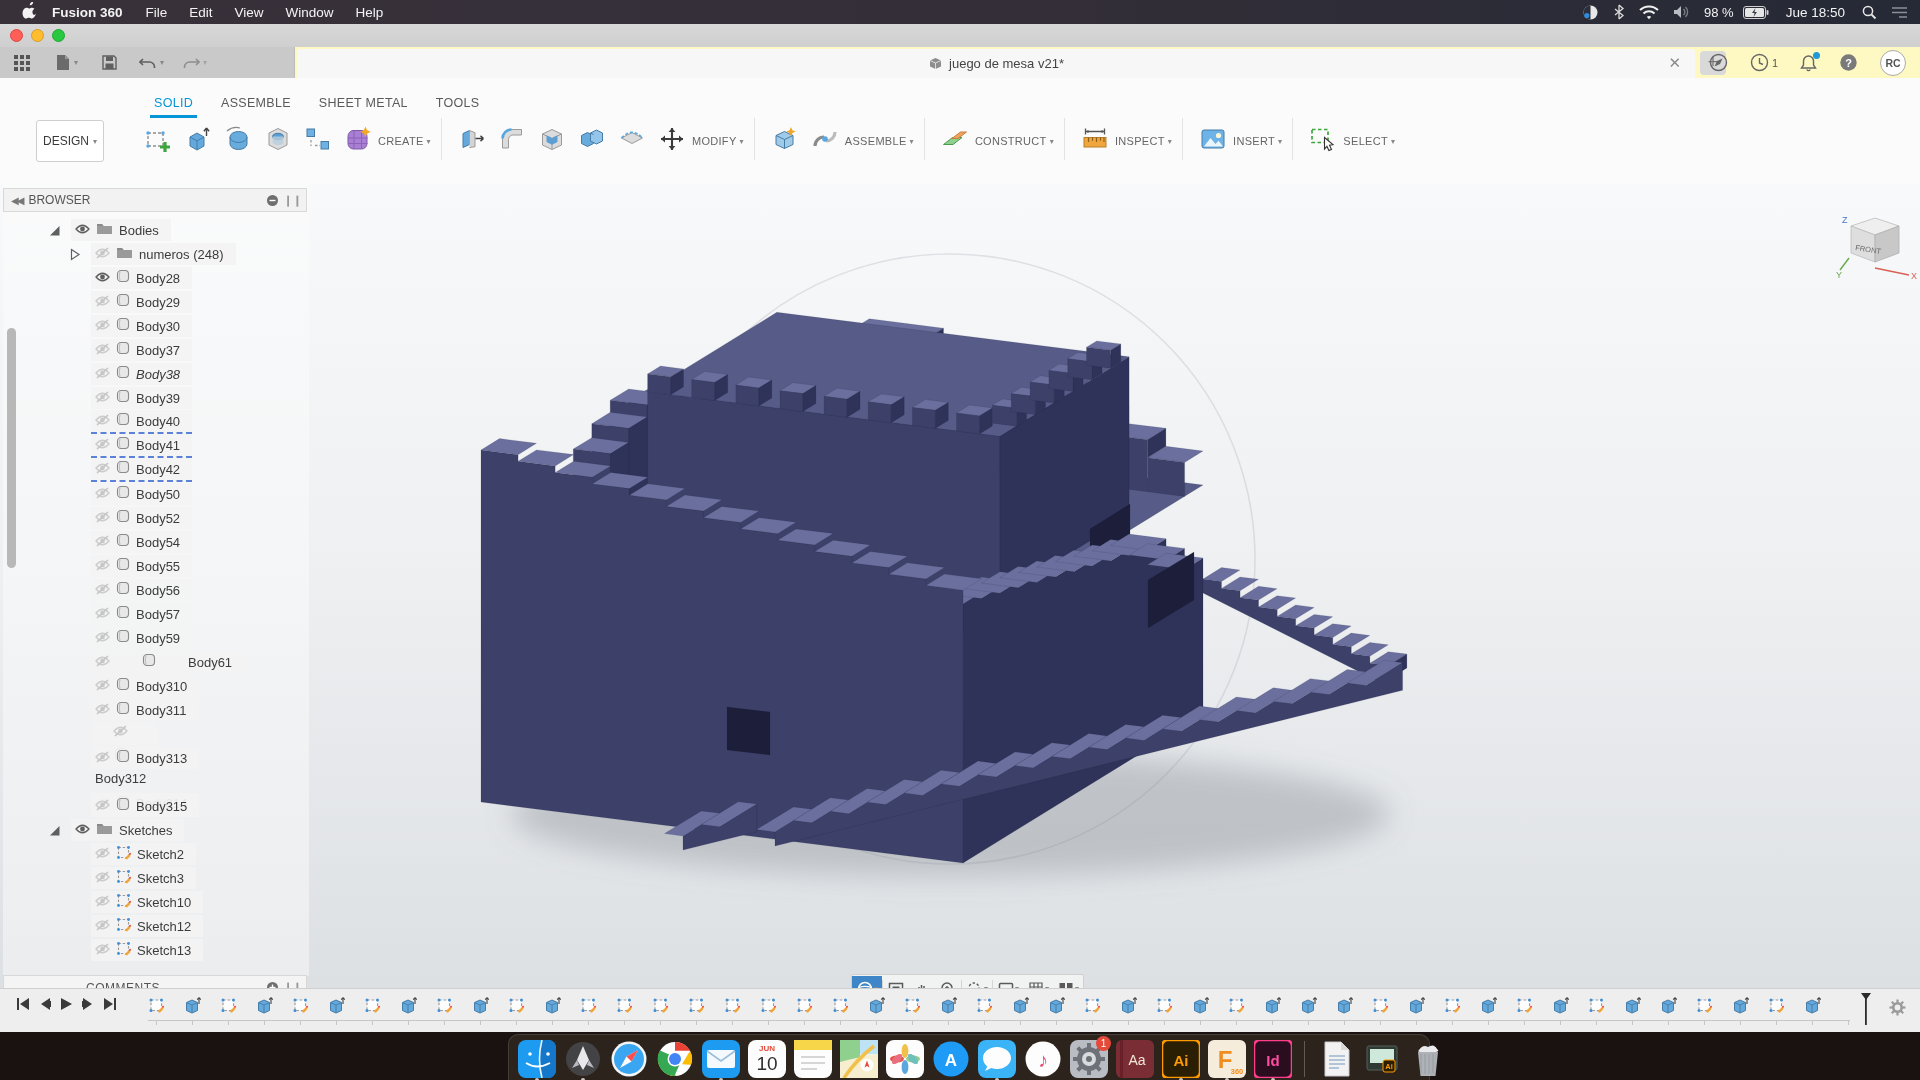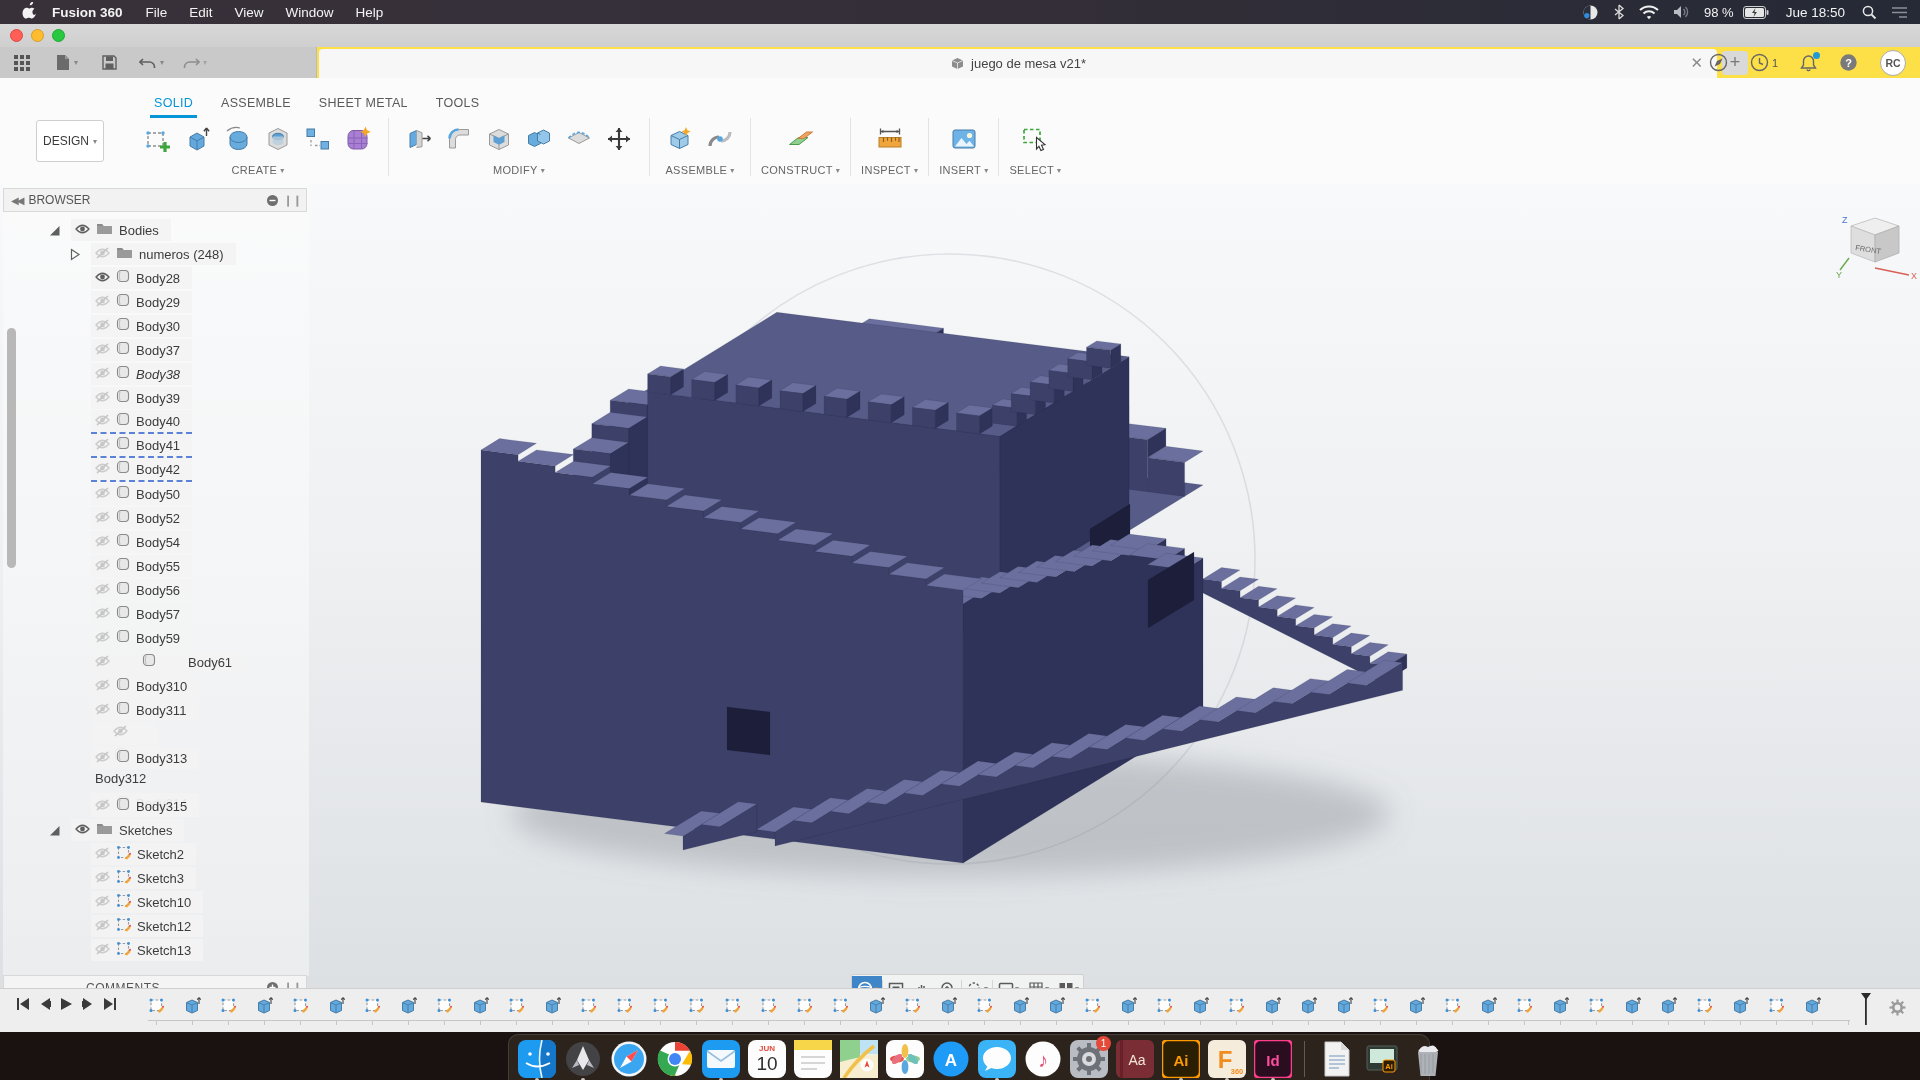--- a/index.html
+++ b/index.html
@@ -27,21 +27,21 @@
   .tl-dot{width:13px;height:13px;border-radius:50%;}
   .tl-close{background:#ff5f57;border:1px solid #e0443e;box-sizing:border-box;}
   .tl-min{background:#febc2e;border:1px solid #d89e24;box-sizing:border-box;}
   .tl-zoom{background:#28c840;border:1px solid #1ea832;box-sizing:border-box;}
   .tl-title{position:absolute;left:0;right:0;top:4px;text-align:center;font-size:13px;color:#3a3a3a;}
 
   
   .apptoolbar{position:absolute;left:0;top:23px;width:100%;height:31px;background:#c9c9c9;}
   .qat{position:absolute;left:0;top:0;width:310px;height:31px;display:flex;align-items:center;}
   .qat-btn{margin-left:14px;display:flex;align-items:center;color:#555;}
-  .tabstrip{position:absolute;left:316px;top:0;right:0;height:31px;background:#fde047;border-left:1px solid #bbb;}
+  .tabstrip{position:absolute;left:294px;top:0;right:0;height:31px;background:#fef9c3;border-left:1px solid #bbb;}
   .doctab{position:absolute;left:2px;top:2px;width:1398px;height:29px;background:#f7f7f7;
     border-radius:4px 4px 0 0;display:flex;align-items:center;justify-content:center;font-size:13px;color:#444;}
   .doctab-close{position:absolute;right:14px;top:6px;color:#8a8a8a;font-size:15px;line-height:15px;}
   .newtab-btn{position:absolute;left:1405px;top:4px;width:26px;height:24px;background:#d9d9d9;
     border-radius:4px;color:#777;font-size:18px;text-align:center;line-height:23px;}
   .tab-right-icons{position:absolute;right:0;top:0;height:31px;display:flex;align-items:center;gap:22px;padding-right:14px;}
   .tri-icon{color:#666;display:flex;align-items:center;position:relative;}
   .badge-count{font-size:11px;color:#555;margin-left:3px;}
   .bell-dot{position:absolute;right:-3px;top:-2px;width:7px;height:7px;border-radius:50%;background:#1f9ad6;}
   .avatar{width:24px;height:24px;border-radius:50%;background:#fff;border:1px solid #aaa;
@@ -49,21 +49,21 @@
 
   
   .ribbon{position:absolute;left:0;top:54px;width:100%;height:106px;background:#fbfbfb;border-bottom:1px solid #d7d7d7;}
   .ws-btn{position:absolute;left:36px;top:42px;width:66px;height:40px;background:#fff;border:1px solid #cfcfcf;
     border-radius:3px;font-size:12px;color:#3a3a3a;display:flex;align-items:center;justify-content:center;gap:4px;}
   .ribbon-tabs{position:absolute;left:140px;top:18px;display:flex;}
   .rtab{font-size:12.5px;color:#5a5a5a;padding:0 14px 8px 14px;letter-spacing:.3px;position:relative;}
   .rtab.active{color:#0696d7;}
   .rtab.active::after{content:"";position:absolute;left:10px;right:10px;bottom:0;height:3px;background:#0696d7;}
   .ribbon-body{position:absolute;left:128px;top:40px;display:flex;align-items:flex-start;}
-  .rgroup{display:flex;flex-direction:column;align-items:center;padding:0 10px;border-right:1px solid #e3e3e3;}
+  .rgroup{display:flex;flex-direction:row;align-items:center;padding:0 10px;border-right:1px solid #e3e3e3;}
   .rgroup:last-child{border-right:none;}
   .ricon-row{display:flex;align-items:center;height:42px;}
   .ricon{width:34px;height:34px;margin:0 3px;display:flex;align-items:center;justify-content:center;}
   .rgroup-label{font-size:11px;color:#666;margin-top:4px;letter-spacing:.3px;display:flex;align-items:center;gap:3px;}
   .caret{font-size:8px;color:#888;}
 
   
   .viewport{position:absolute;left:0;top:160px;width:1920px;height:828px;
     background:linear-gradient(180deg,#f8f9fa 0%,#eef0f2 45%,#dcdfe2 100%);overflow:hidden;}
   .scene-svg{position:absolute;left:0;top:0;}

